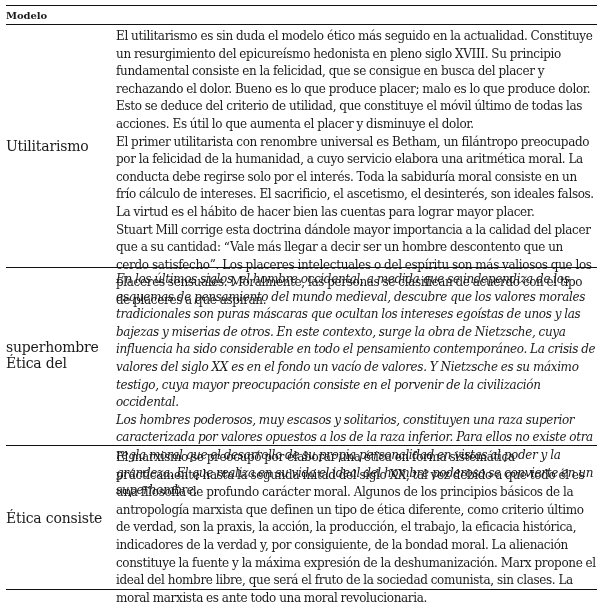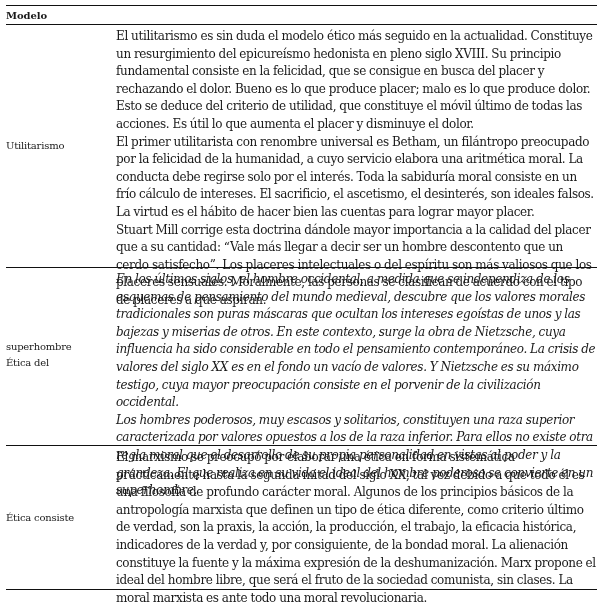--- a/index.html
+++ b/index.html
@@ -4,21 +4,21 @@
 <style>
   html, body { margin: 0; padding: 0; background: #ffffff; }
   body { width: 604px; height: 603px; overflow: hidden; font-family: "DejaVu Serif", "Liberation Serif", serif; color: #1a1a1a; }
   .table { position: absolute; left: 6px; top: 5px; width: 591px; }
   .rule { height: 0; border-top: 1.5px solid #111; }
   .rule.thin { border-top: 1px solid #111; }
   .head { display: flex; height: 18px; align-items: center; font-size: 10px; font-weight: bold; letter-spacing: -0.1px; }
   .head .c1 { width: 110px; padding-left: 0; }
   .head .c2 { flex: 1; }
   .row { display: flex; align-items: center; }
-  .row .c1 { width: 110px; font-size: 10px; line-height: 16px; letter-spacing: -0.2px; }
+  .row .c1 { width: 110px; font-size: 14px; line-height: 16px; letter-spacing: -0.2px; }
   .row .c2 { flex: 1; font-size: 12px; line-height: 17.6px; letter-spacing: -0.35px; word-spacing: -0.3px; padding: 3px 0 4px 0; }
   .para { display: block; }
   .r1 .c2 { height: 242px; box-sizing: border-box; }
   .r2 .c2 { height: 177px; box-sizing: border-box; font-style: italic; }
   .r3 .c2 { height: 143px; box-sizing: border-box; }
   .r2 .c1 { margin-top: -4px; }
 </style>
 </head>
 <body>
 

